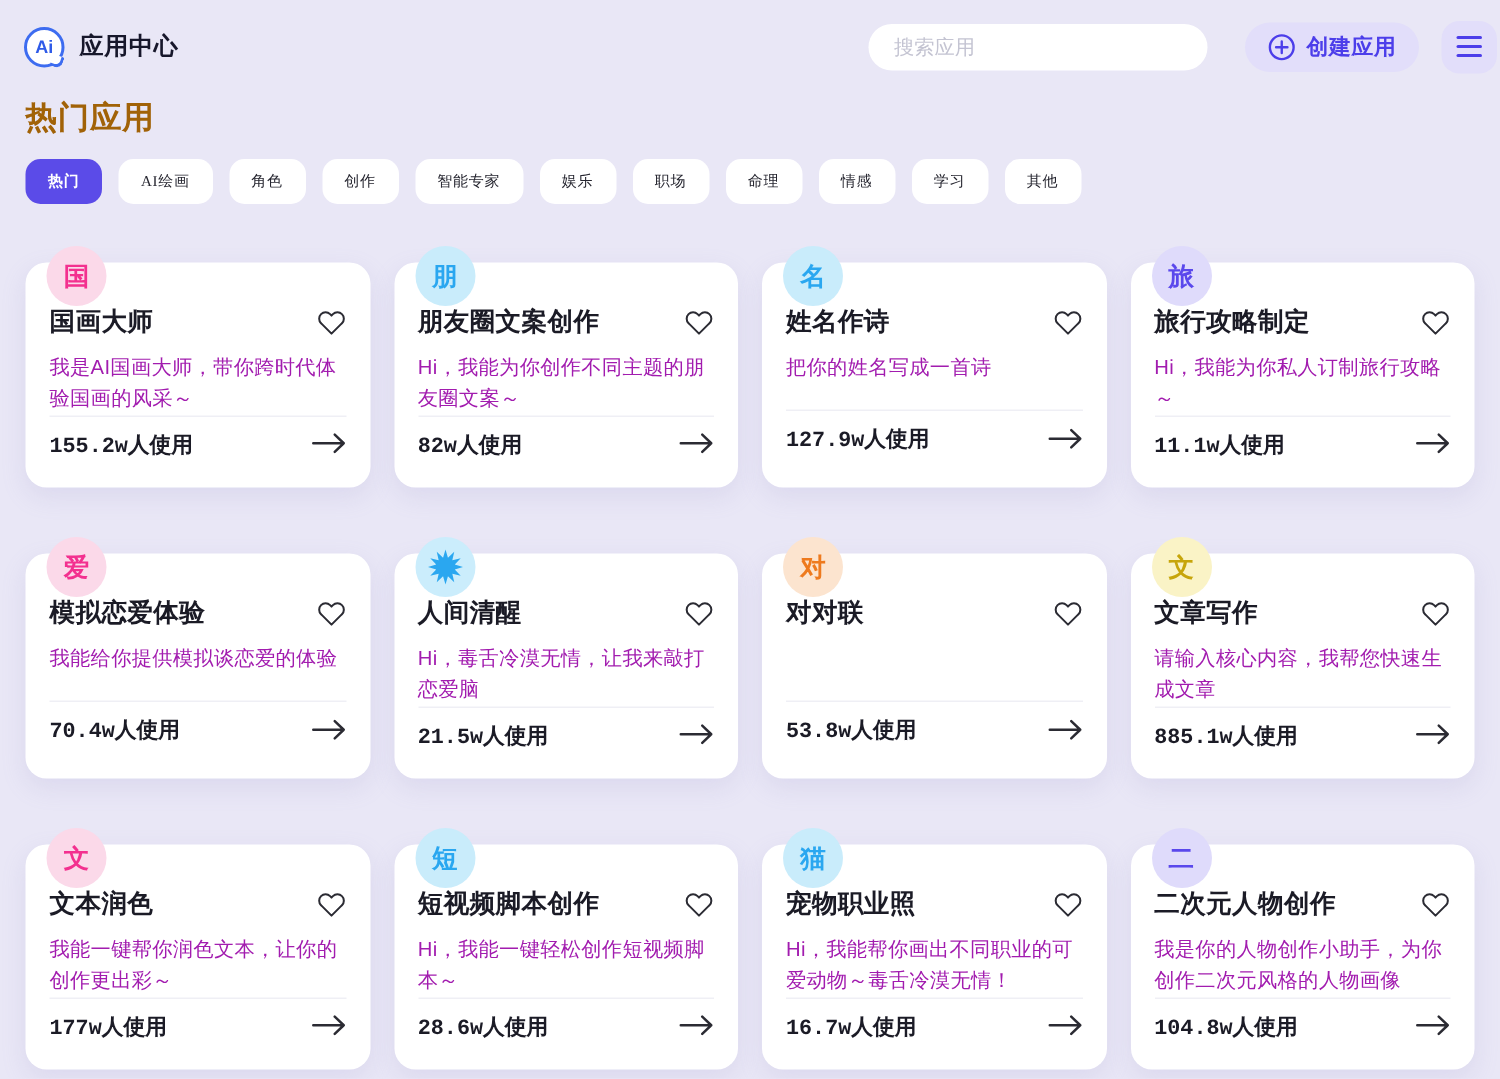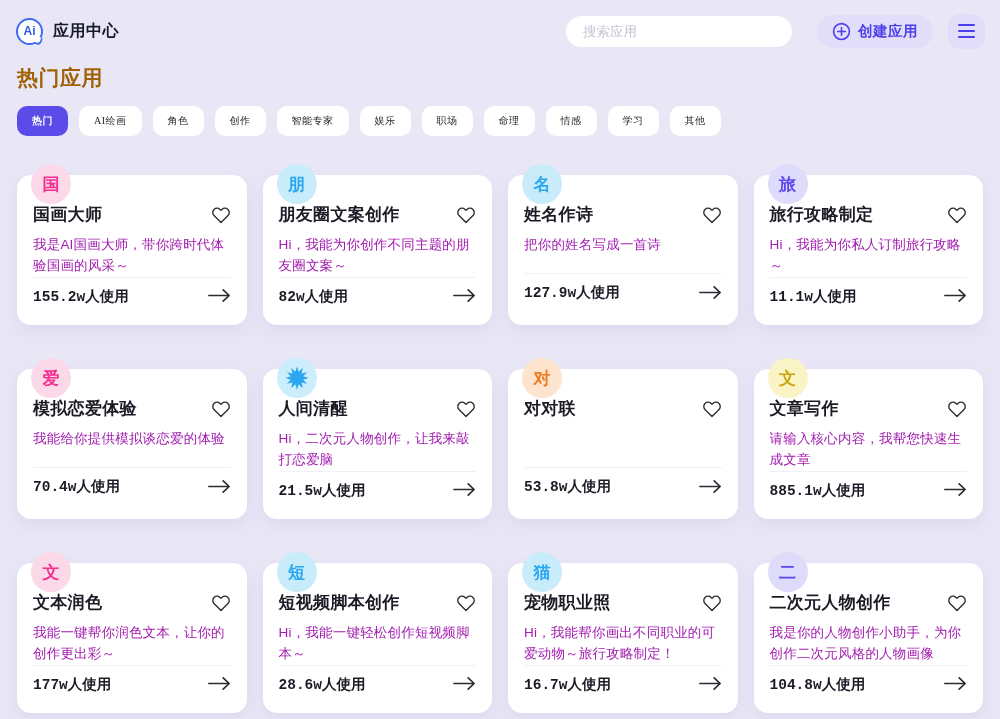--- a/index.html
+++ b/index.html
@@ -5,21 +5,21 @@
   * { margin:0; padding:0; box-sizing:border-box; }
   html,body { width:1000px; height:719px; }
   body {
     background:#E9E7F6;
     font-family:"Liberation Sans", sans-serif;
     overflow:hidden;
     color:#17172B;
   }
 
   
-  .header { display:flex; align-items:center; padding:13px 15px 0 16px; height:49px; }
+  .header { display:flex; align-items:center; padding:13px 2px 0 16px; height:49px; }
   .logo {
     width:27px; height:27px; border-radius:50%;
     border:2px solid #3D6CF0; background:#fff;
     display:flex; align-items:center; justify-content:center;
     font-size:12px; font-weight:700; color:#2F5BE8; position:relative;
   }
   .logo::after {
     content:""; position:absolute; right:-1px; bottom:-2px;
     width:6px; height:6px; background:#fff;
     border-right:2px solid #3D6CF0; border-bottom:2px solid #3D6CF0;
@@ -281,21 +281,21 @@
     </div>
     <div class="card">
       <div class="title-row">
         <div class="card-title">人间清醒</div>
         <button class="heart-btn">
           <svg width="20" height="19" viewBox="0 0 24 24" fill="none" stroke="#2B2B33" stroke-width="1.7" stroke-linejoin="round">
             <path d="M20.8 5.6a5.3 5.3 0 0 0-7.6 0L12 6.8l-1.2-1.2a5.3 5.3 0 0 0-7.6 7.6l1.2 1.2L12 22l7.6-7.6 1.2-1.2a5.3 5.3 0 0 0 0-7.6z"></path>
           </svg>
         </button>
       </div>
-      <div class="card-desc">Hi，二次元人物创作，让我来敲打恋爱脑</div>
+      <div class="card-desc">Hi，毒舌冷漠无情，让我来敲打恋爱脑</div>
       <div class="card-bottom">
         <div class="users">21.5w人使用</div>
         <button class="arrow-btn">
           <svg width="24" height="15" viewBox="0 0 26 16" fill="none" stroke="#2B2B33" stroke-width="1.8" stroke-linecap="round" stroke-linejoin="round">
             <path d="M2 8h22M17.5 1.8 24 8l-6.5 6.2"></path>
           </svg>
         </button>
       </div>
     </div>
   </div>
@@ -410,21 +410,21 @@
     </div>
     <div class="card">
       <div class="title-row">
         <div class="card-title">宠物职业照</div>
         <button class="heart-btn">
           <svg width="20" height="19" viewBox="0 0 24 24" fill="none" stroke="#2B2B33" stroke-width="1.7" stroke-linejoin="round">
             <path d="M20.8 5.6a5.3 5.3 0 0 0-7.6 0L12 6.8l-1.2-1.2a5.3 5.3 0 0 0-7.6 7.6l1.2 1.2L12 22l7.6-7.6 1.2-1.2a5.3 5.3 0 0 0 0-7.6z"></path>
           </svg>
         </button>
       </div>
-      <div class="card-desc">Hi，我能帮你画出不同职业的可爱动物～旅行攻略制定！</div>
+      <div class="card-desc">Hi，我能帮你画出不同职业的可爱动物～毒舌冷漠无情！</div>
       <div class="card-bottom">
         <div class="users">16.7w人使用</div>
         <button class="arrow-btn">
           <svg width="24" height="15" viewBox="0 0 26 16" fill="none" stroke="#2B2B33" stroke-width="1.8" stroke-linecap="round" stroke-linejoin="round">
             <path d="M2 8h22M17.5 1.8 24 8l-6.5 6.2"></path>
           </svg>
         </button>
       </div>
     </div>
   </div>

